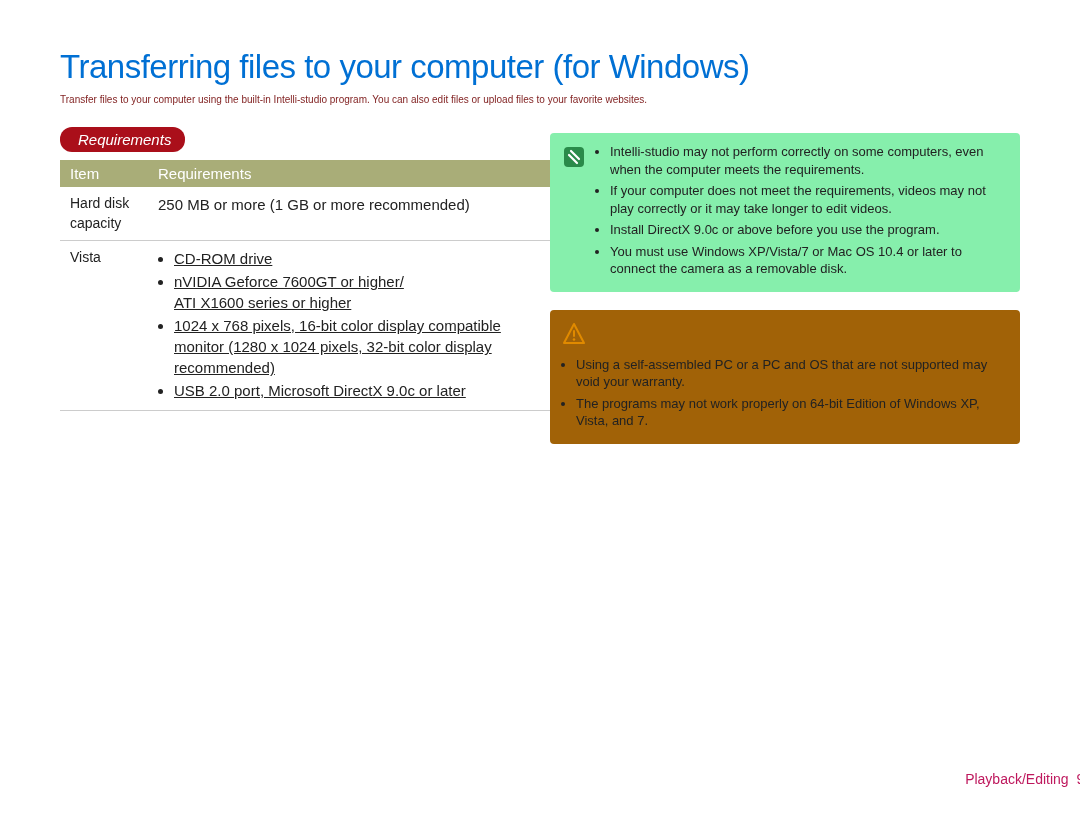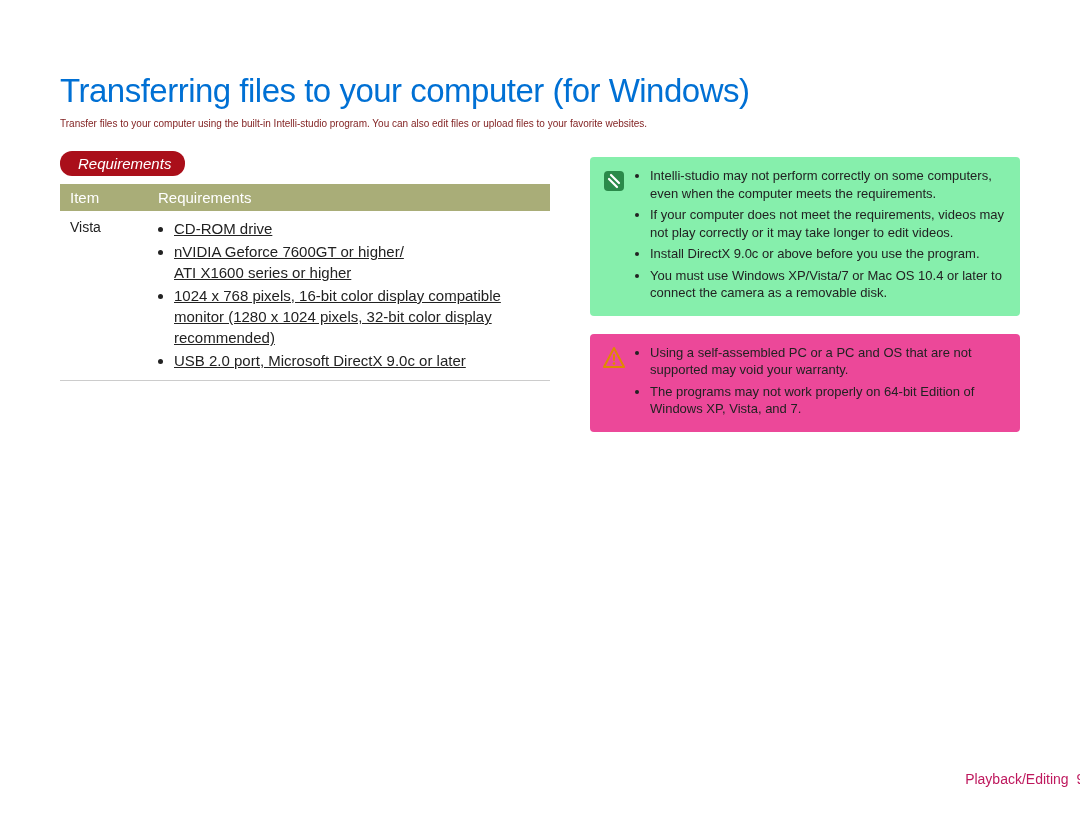--- a/index.html
+++ b/index.html
@@ -7,40 +7,39 @@
     margin: 0;
     padding: 0;
     width: 1080px;
     height: 815px;
     font-family: Arial, Helvetica, sans-serif;
     background: #fff;
     color: #222;
     font-size: 15px;
   }
   .page {
-    padding: 72px 60px 0 60px;
+    padding: 48px 60px 0 60px;
     position: relative;
     height: 100%;
   }
   h1.page-title {
     color: #0070d4;
     font-size: 33px;
     font-weight: 500;
     margin: 0 0 8px 0;
     font-family: Arial, Helvetica, sans-serif;
     letter-spacing: -0.5px;
   }
   p.intro {
     font-size: 10px;
     margin: 0 0 22px 0;
     color: #7f1d1d;
   }
   .columns {
     display: flex;
-    gap: 40px;
   }
   .left-col {
     width: 490px;
     flex-shrink: 0;
   }
   .right-col {
     flex: 1;
     padding-top: 6px;
   }
   .section-label {
@@ -85,21 +84,21 @@
     text-decoration: underline;
   }
   .note-box {
     background: #86efac;
     border-radius: 4px;
     padding: 10px 12px 10px 12px;
     display: flex;
     gap: 10px;
     margin-bottom: 18px;
   }
-  .note-box.warn { background: #ec4899; }
+  .note-box.warn { background: #a16207; flex-direction: column; }
   .note-icon {
     width: 24px;
     height: 24px;
     flex-shrink: 0;
     margin-top: 2px;
   }
   .note-content {
     font-size: 13px;
     line-height: 1.35;
   }
@@ -132,20 +131,24 @@
       <div class="section-label">Requirements</div>
 
       <table class="req-table">
         <thead>
           <tr>
             <th>Item</th>
             <th>Requirements</th>
           </tr>
         </thead>
         <tbody>
+          <tr>
+            <td class="item-cell">Hard disk capacity</td>
+            <td>250 MB or more (1 GB or more recommended)</td>
+          </tr>
           <tr>
             <td class="item-cell">Vista</td>
             <td>
               <ul class="others-list">
                 <li>CD-ROM drive</li>
                 <li style="white-space:pre-line">nVIDIA Geforce 7600GT or higher/
 ATI X1600 series or higher</li>
                 <li>1024 x 768 pixels, 16-bit color display compatible monitor (1280 x 1024 pixels, 32-bit color display recommended)</li>
                 <li>USB 2.0 port, Microsoft DirectX 9.0c or later</li>
               </ul>

